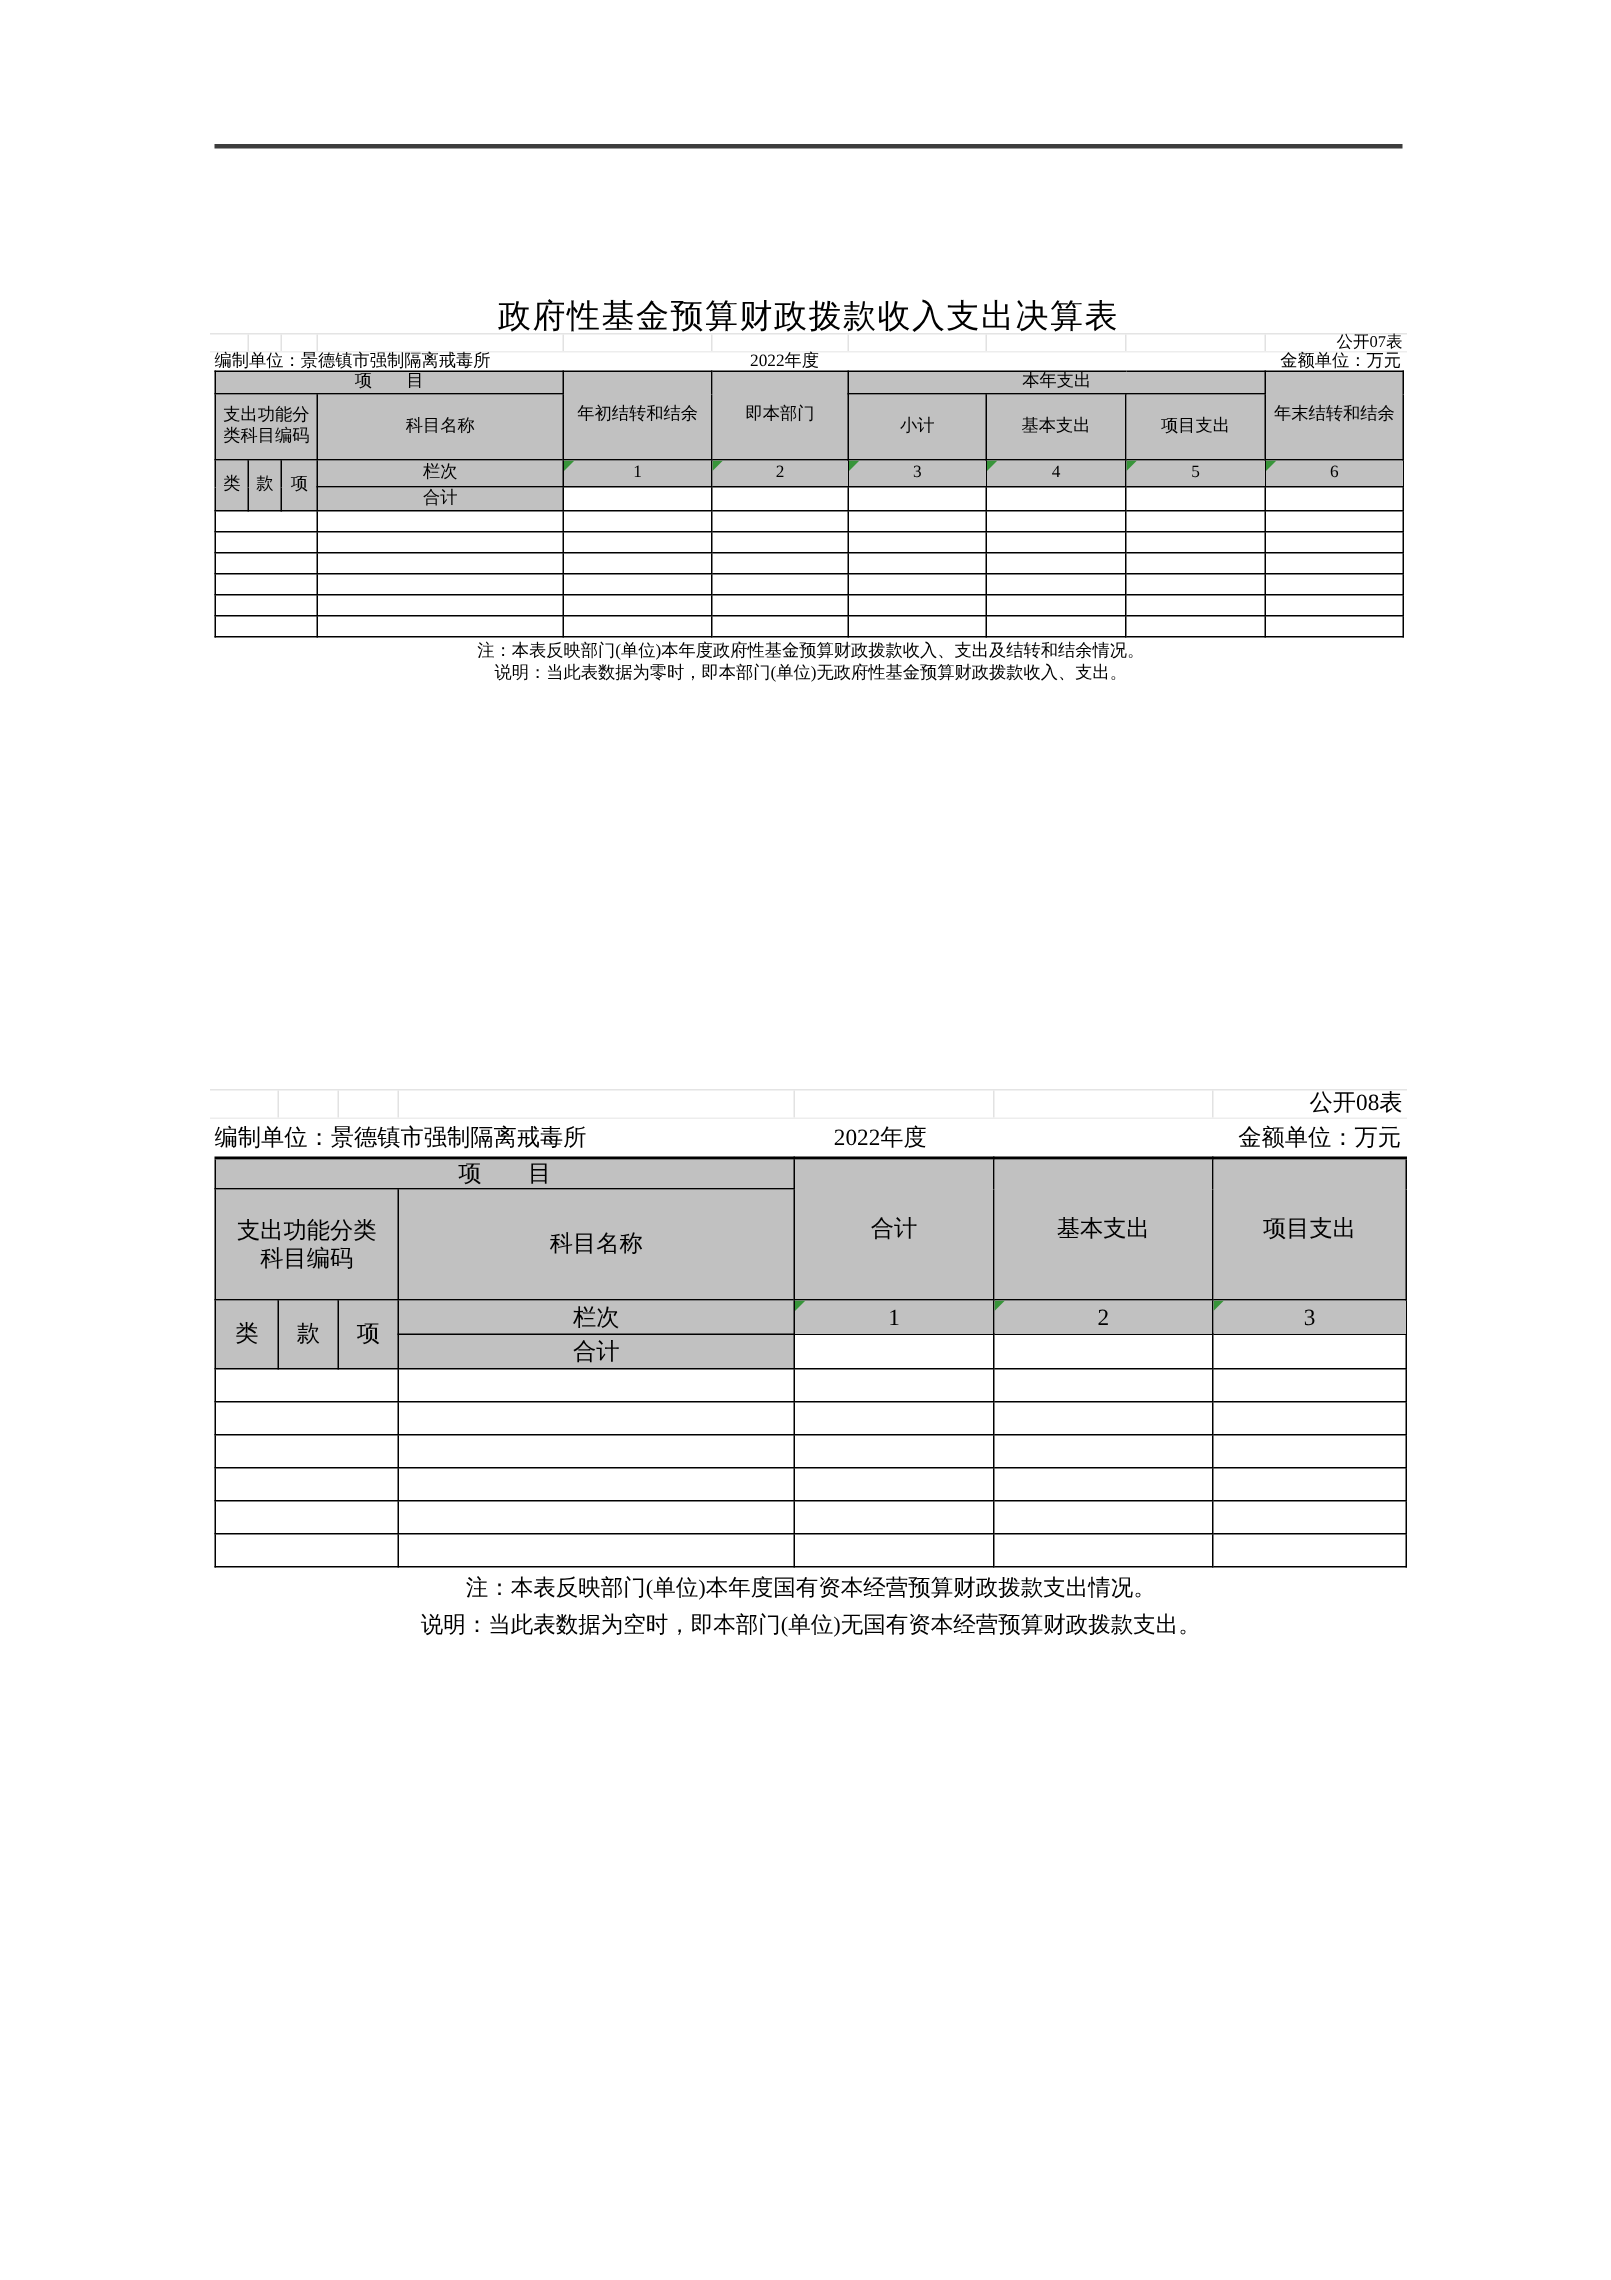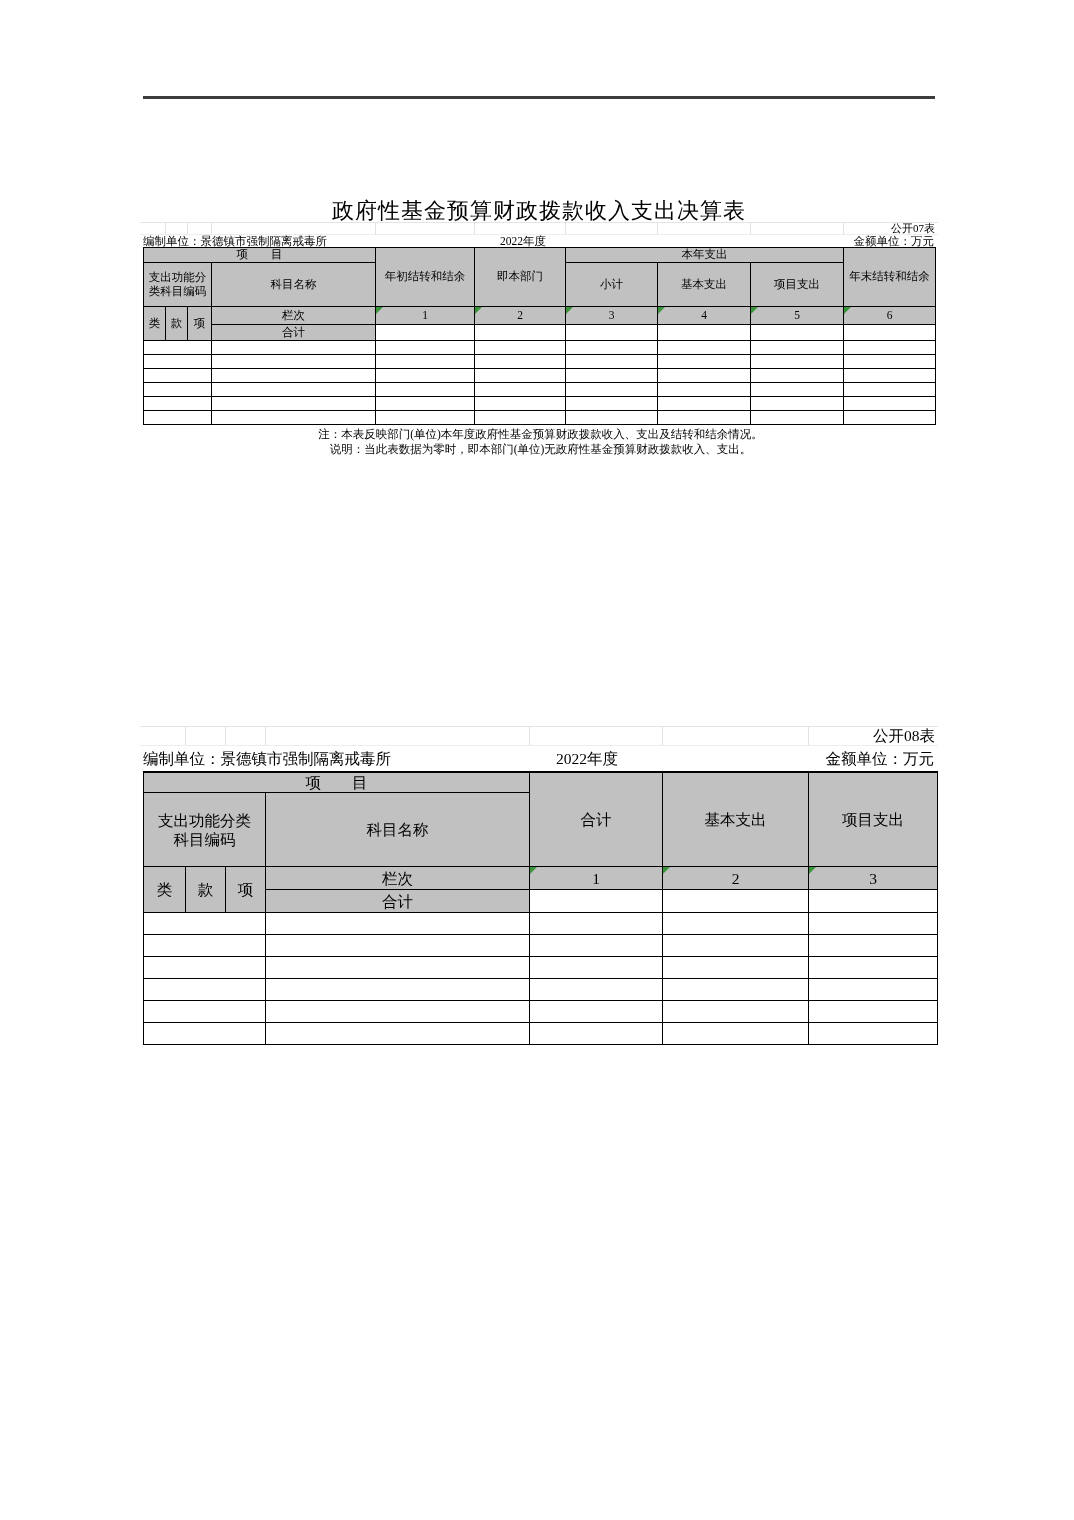--- a/index.html
+++ b/index.html
@@ -305,14 +305,18 @@
           <tr>
             <td colspan="3"></td>
             <td></td>
             <td></td>
             <td></td>
             <td></td>
           </tr>
         </tbody>
     </table>
 
+    <div class="notes">
+      <div class="note-line">注：本表反映部门(单位)本年度国有资本经营预算财政拨款支出情况。</div>
+      <div class="note-line">说明：当此表数据为空时，即本部门(单位)无国有资本经营预算财政拨款支出。</div>
+    </div>
   </div>
 </div>
 
 </body></html>

